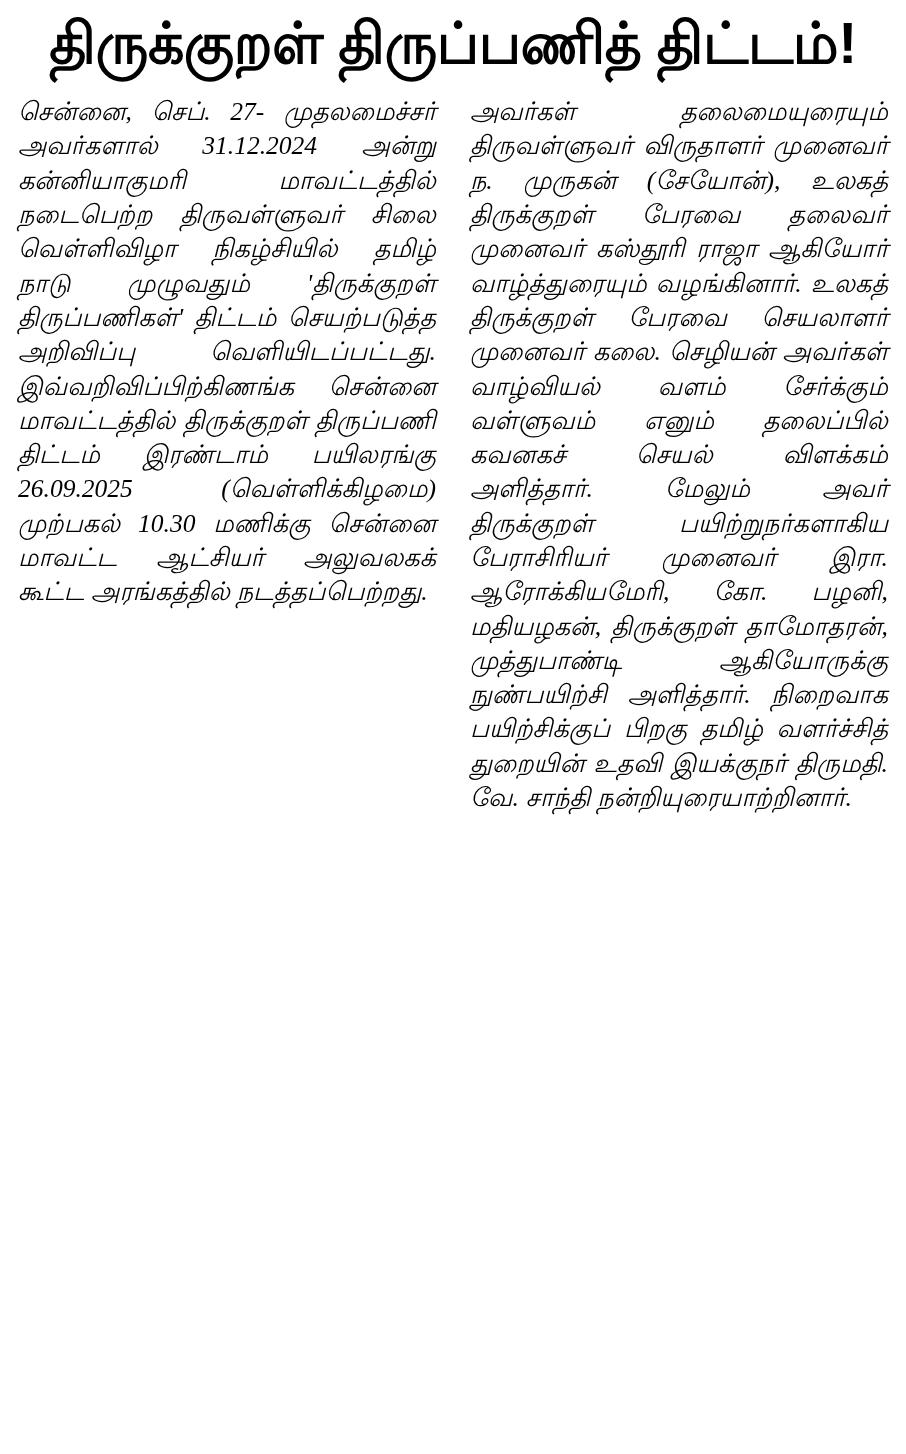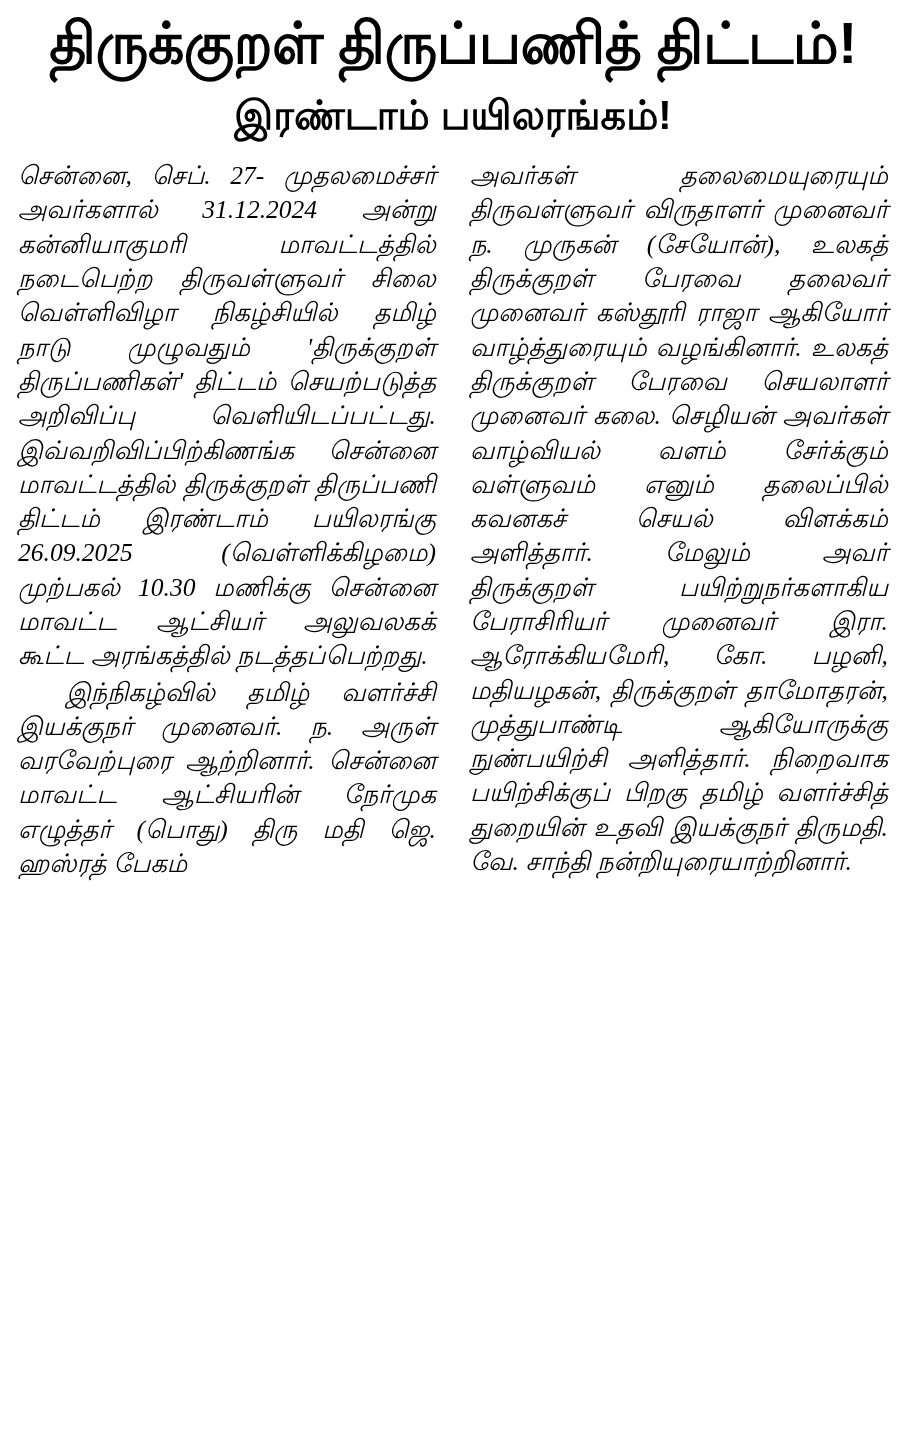--- a/index.html
+++ b/index.html
@@ -66,27 +66,25 @@
     text-indent: 48px;
   }
 </style>
 </head>
 <body>
 
 <div class="page">
 
   <h1 class="headline">திருக்குறள் திருப்பணித் திட்டம்!</h1>
 
-  <h2 class="subheadline">இரண்டாம் பயிலரங்கம்!</h2>
 
   <div class="columns">
 
     <div class="col">
       <p class="para">சென்னை, செப். 27- முதலமைச்சர் அவர்களால் 31.12.2024 அன்று கன்னியாகுமரி மாவட்டத்தில் நடைபெற்ற திருவள்ளுவர் சிலை வெள்ளிவிழா நிகழ்சியில் தமிழ் நாடு முழுவதும் 'திருக்குறள் திருப்பணிகள்' திட்டம் செயற்படுத்த அறிவிப்பு வெளியிடப்பட்டது. இவ்வறிவிப்பிற்கிணங்க சென்னை மாவட்டத்தில் திருக்குறள் திருப்பணி திட்டம் இரண்டாம் பயிலரங்கு 26.09.2025 (வெள்ளிக்கிழமை) முற்பகல் 10.30 மணிக்கு சென்னை மாவட்ட ஆட்சியர் அலுவலகக் கூட்ட அரங்கத்தில் நடத்தப்பெற்றது.</p>
-      <p class="para indent">இந்நிகழ்வில் தமிழ் வளர்ச்சி இயக்குநர் முனைவர். ந. அருள் வரவேற்புரை ஆற்றினார். சென்னை மாவட்ட ஆட்சியரின் நேர்முக எழுத்தர் (பொது) திரு மதி ஜெ. ஹஸ்ரத் பேகம்</p>
     </div>
 
     <div class="col">
       <p class="para">அவர்கள் தலைமையுரையும் திருவள்ளுவர் விருதாளர் முனைவர் ந. முருகன் (சேயோன்), உலகத் திருக்குறள் பேரவை தலைவர் முனைவர் கஸ்தூரி ராஜா ஆகியோர் வாழ்த்துரையும் வழங்கினார். உலகத் திருக்குறள் பேரவை செயலாளர் முனைவர் கலை. செழியன் அவர்கள் வாழ்வியல் வளம் சேர்க்கும் வள்ளுவம் எனும் தலைப்பில் கவனகச் செயல் விளக்கம் அளித்தார். மேலும் அவர் திருக்குறள் பயிற்றுநர்களாகிய பேராசிரியர் முனைவர் இரா. ஆரோக்கியமேரி, கோ. பழனி, மதியழகன், திருக்குறள் தாமோதரன், முத்துபாண்டி ஆகியோருக்கு நுண்பயிற்சி அளித்தார். நிறைவாக பயிற்சிக்குப் பிறகு தமிழ் வளர்ச்சித் துறையின் உதவி இயக்குநர் திருமதி. வே. சாந்தி நன்றியுரையாற்றினார்.</p>
     </div>
 
   </div>
 </div>
 
 </body></html>

